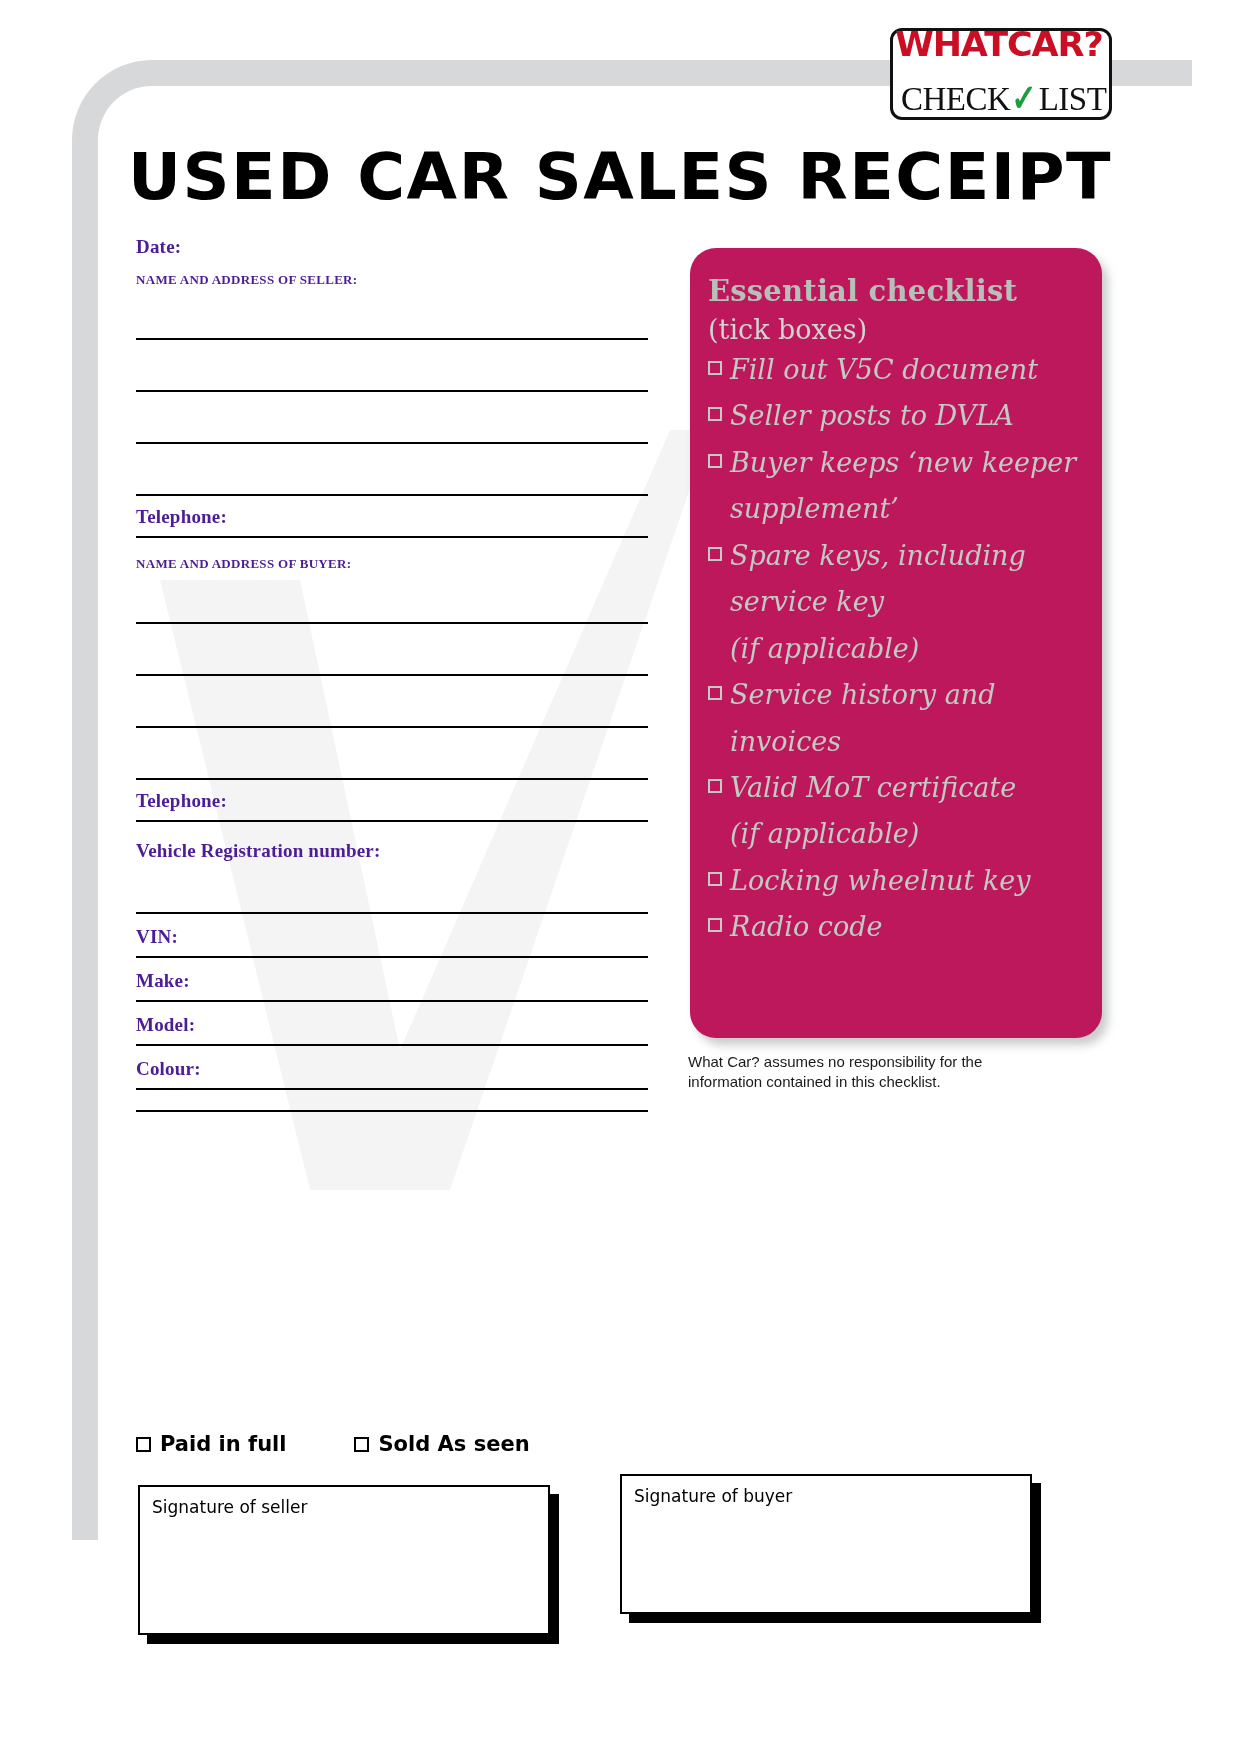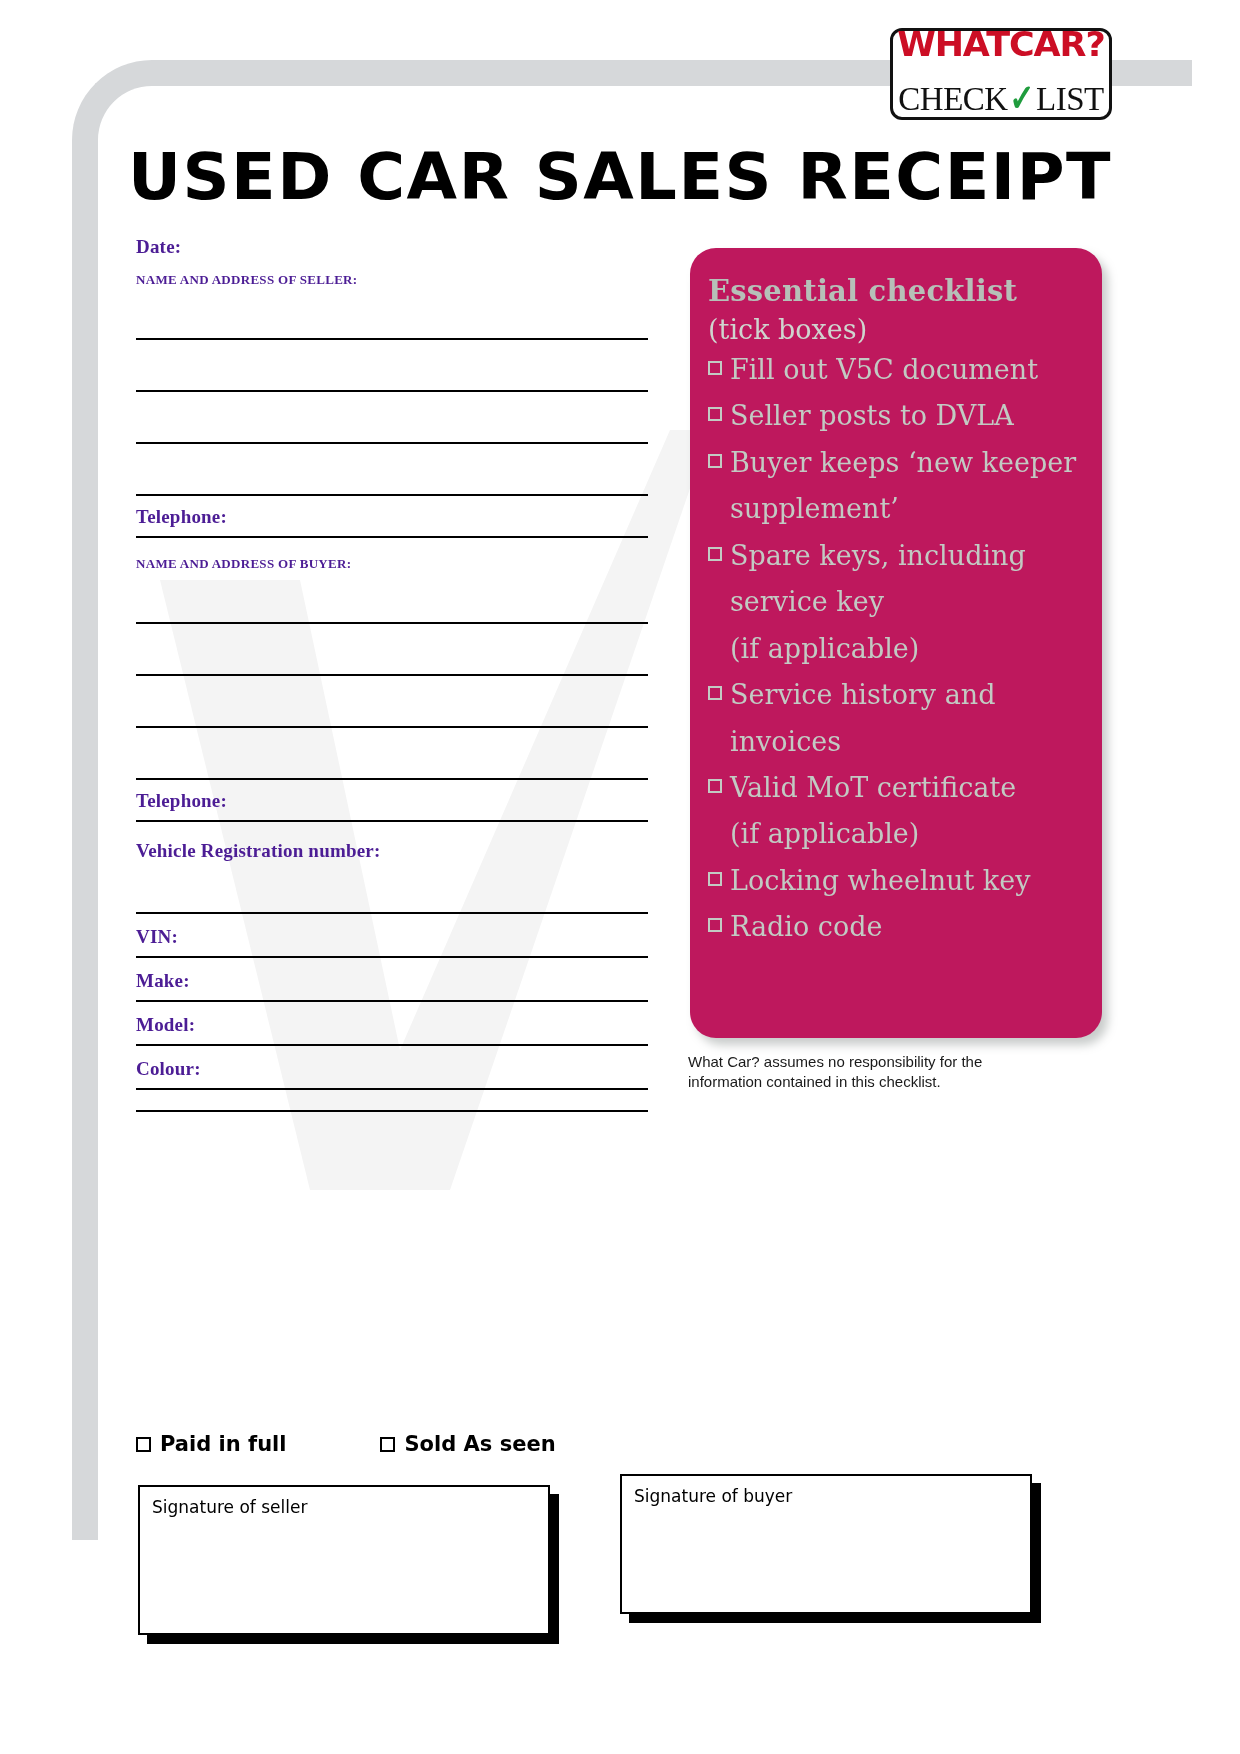--- a/index.html
+++ b/index.html
@@ -47,23 +47,23 @@
     right: 128px;
     top: 28px;
     width: 222px;
     height: 92px;
     border: 3px solid #111;
     border-radius: 12px;
     background: #fff;
     box-sizing: border-box;
     display: flex;
     flex-direction: column;
-    align-items: center;
+    align-items: flex-start;
     justify-content: center;
-    padding: 2px 0 4px 0;
+    padding: 2px 0 4px 8px;
   }
   #logo .logo-top {
     font-family: "DejaVu Sans", sans-serif;
     font-weight: bold;
     font-size: 33px;
     letter-spacing: -1px;
     color: #cc0e25;
     line-height: 1;
     transform: scaleX(1.06);
   }
@@ -125,21 +125,21 @@
   }
   .gap-sm { height: 14px; }
 
   
   #tick-row {
     position: absolute;
     left: 136px;
     top: 1432px;
     width: 520px;
     display: flex;
-    gap: 94px;
+    gap: 68px;
     font-family: "DejaVu Sans", sans-serif;
     font-weight: bold;
     font-size: 21px;
     color: #000;
   }
   #tick-row .opt { display: flex; align-items: center; gap: 9px; }
   .box-glyph {
     display: inline-block;
     width: 15px;
     height: 15px;
@@ -228,21 +228,21 @@
   .cbox::after {
     content: "";
     position: absolute;
     left: 4px;
     top: 4px;
     width: 14px;
     height: 14px;
     background: #c2cac3;
     z-index: -1;
   }
-  .chk-text { white-space: pre-line; }
+  .chk-text { white-space: pre-line; font-style: italic; }
 
   
   #disclaimer {
     position: absolute;
     left: 688px;
     top: 1052px;
     width: 330px;
     font-family: "Liberation Sans", sans-serif;
     font-size: 15px;
     line-height: 1.35;

